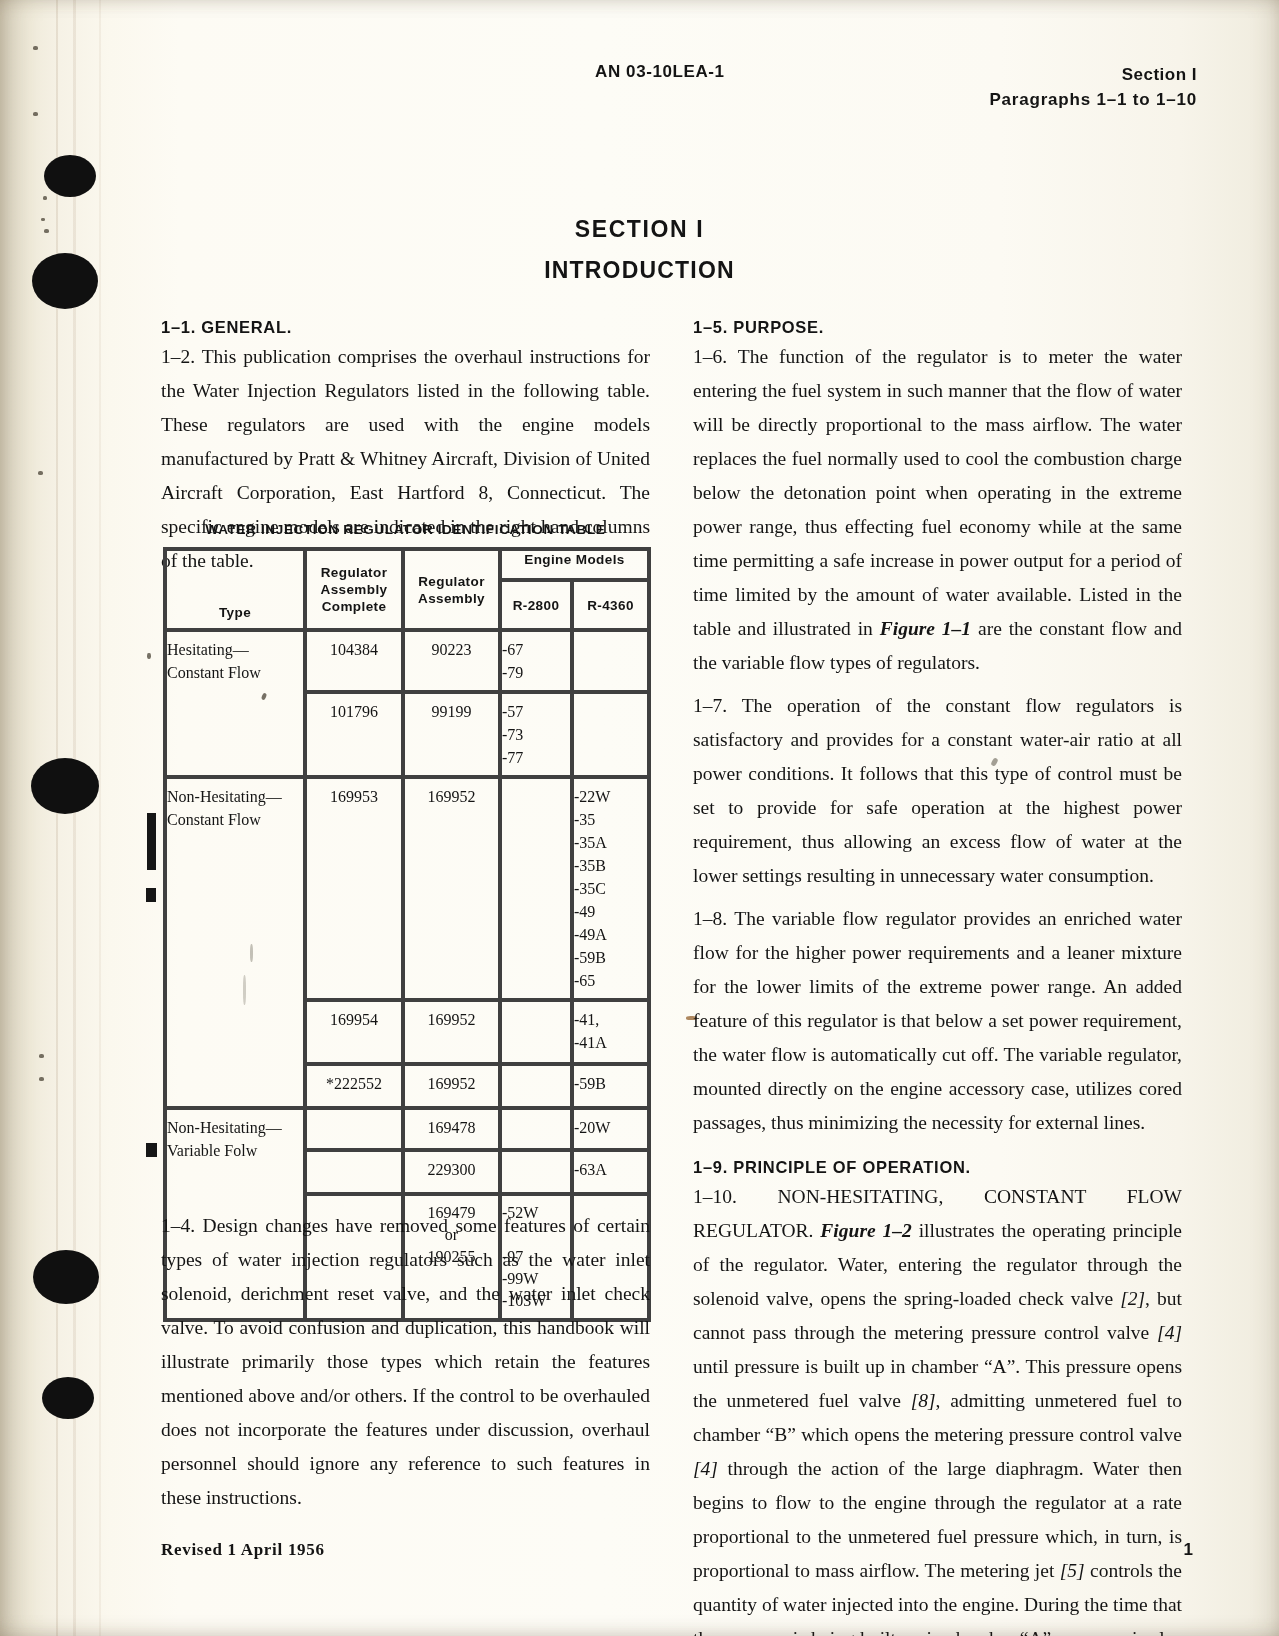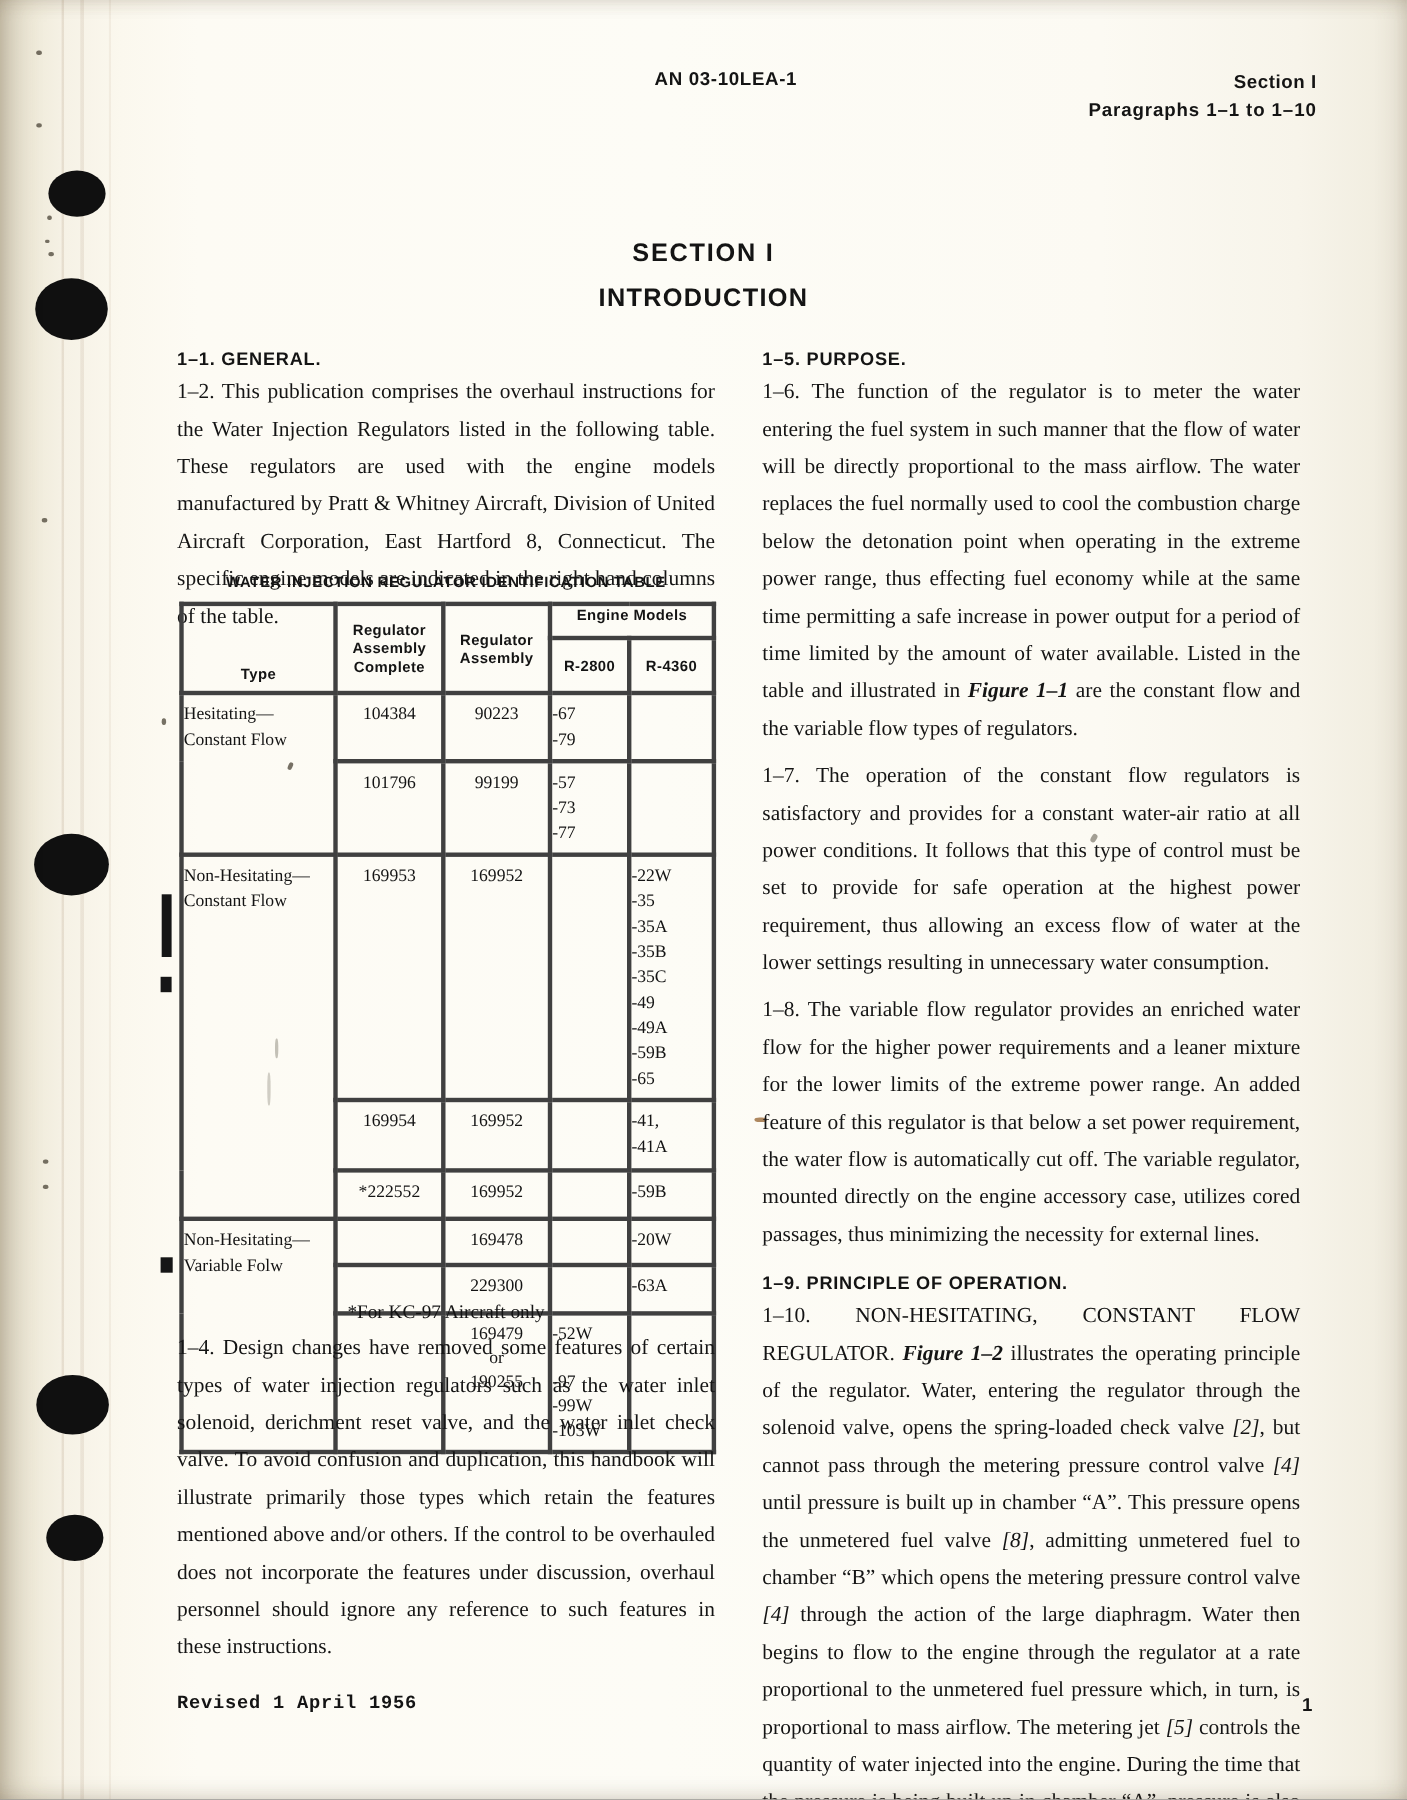--- a/index.html
+++ b/index.html
@@ -197,21 +197,21 @@
   #after-table {
     position: absolute;
     left: 161px; top: 1209px;
     width: 489px;
   }
 
   
   .foot-left {
     position: absolute;
     left: 161px; top: 1540px;
-    font-family: Liberation Mono, monospace;
+    font-family: Liberation Serif, serif;
     font-weight: bold;
     font-size: 17px;
     letter-spacing: 0.7px;
   }
   .foot-right {
     position: absolute;
     right: 86px; top: 1540px;
     font-family: "Liberation Sans", sans-serif;
     font-weight: bold;
     font-size: 17px;
@@ -363,21 +363,20 @@
           <td class="c-eng" style="white-space:pre-line; line-height:22px;">-52W
 
 -97
 -99W
 -103W</td>
           <td class="c-eng" style="white-space:pre-line;"></td>
         </tr>
       </tbody>
     </table>
 
-    <div class="tbl-note">*For KC-97 Aircraft only</div>
 
     <div id="after-table">
       <p class="body">1–4. Design changes have removed some features of certain types of water injection regulators such as the water inlet solenoid, derichment reset valve, and the water inlet check valve. To avoid confusion and duplication, this handbook will illustrate primarily those types which retain the features mentioned above and/or others. If the control to be overhauled does not incorporate the features under discussion, overhaul personnel should ignore any reference to such features in these instructions.</p>
     </div>
 
     <div class="col" id="col-right">
       <div class="head">1–5. PURPOSE.</div>
       <p class="body"><span>1–6. The function of the regulator is to meter the water entering the fuel system in such manner that the flow of water will be directly proportional to the mass airflow. The water replaces the fuel normally used to cool the combustion charge below the detonation point when operating in the extreme power range, thus effecting fuel economy while at the same time permitting a safe increase in power output for a period of time limited by the amount of water available. Listed in the table and illustrated in </span><span class="fig">Figure 1–1</span><span> are the constant flow and the variable flow types of regulators.</span></p>
       <p class="body">1–7. The operation of the constant flow regulators is satisfactory and provides for a constant water-air ratio at all power conditions. It follows that this type of control must be set to provide for safe operation at the highest power requirement, thus allowing an excess flow of water at the lower settings resulting in unnecessary water consumption.</p>
       <p class="body">1–8. The variable flow regulator provides an enriched water flow for the higher power requirements and a leaner mixture for the lower limits of the extreme power range. An added feature of this regulator is that below a set power requirement, the water flow is automatically cut off. The variable regulator, mounted directly on the engine accessory case, utilizes cored passages, thus minimizing the necessity for external lines.</p>

